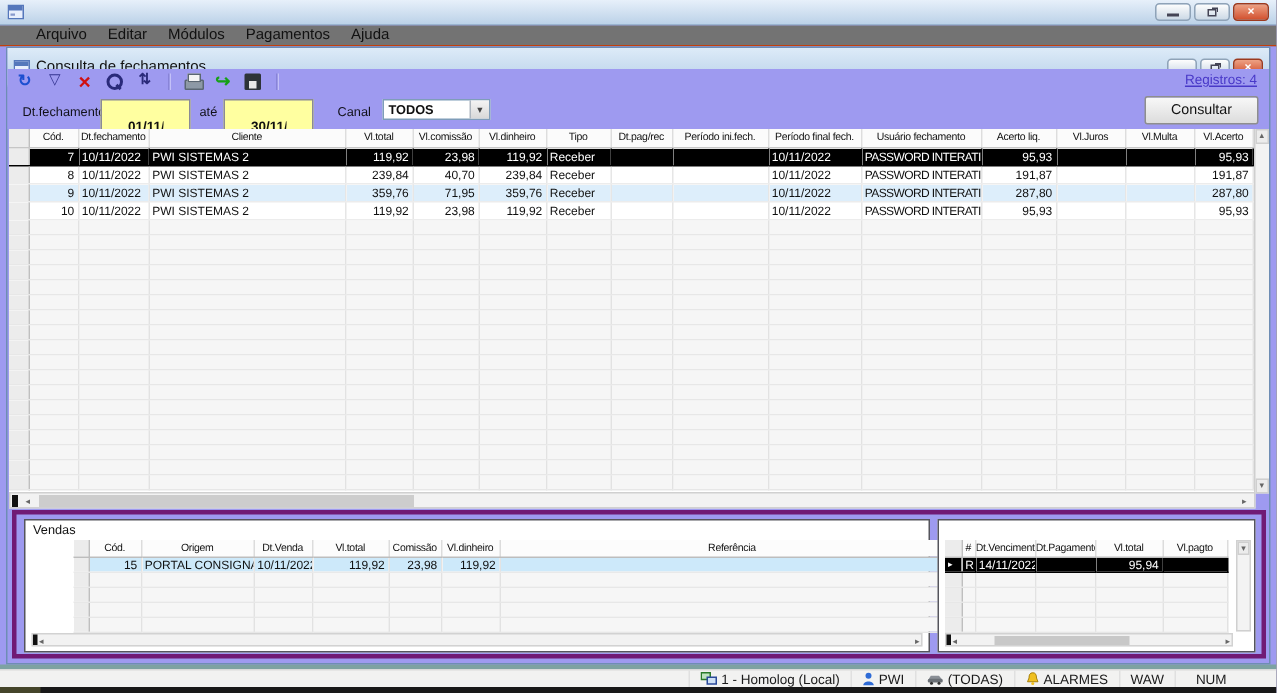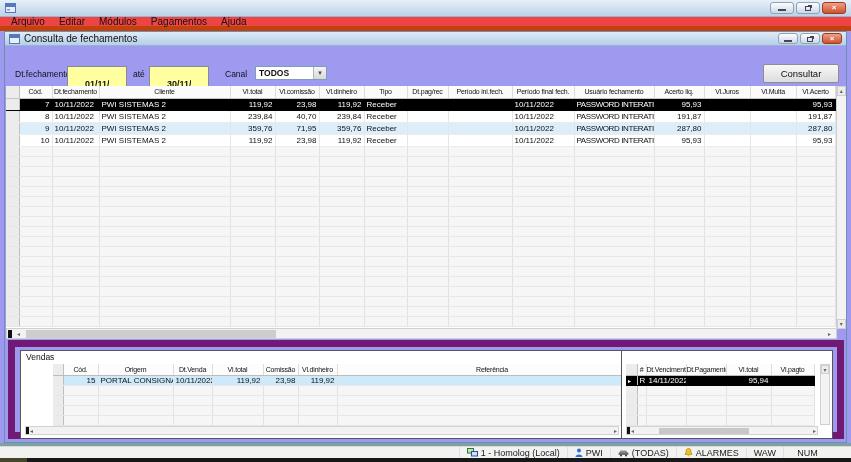--- a/index.html
+++ b/index.html
@@ -13,31 +13,31 @@
     display:flex; align-items:center; padding:0 5px; gap:5px; }
   .titlebar .title { font-size:10px; font-weight:700; color:#1c1c1c; }
   .winbtns { margin-left:auto; display:flex; gap:2px; align-items:center; }
   .winbtn { width:24px; height:12px; border:1px solid #8fa3b8; border-radius:3px;
     background:linear-gradient(#fdfdfd,#ccd9e6); display:flex; align-items:center; justify-content:center;
     font-size:8px; color:#333; line-height:1; }
   .winbtn.close { background:linear-gradient(#eda184,#d2512f); border-color:#9c3a1f; color:#fff; font-weight:700; }
   .minglyph { display:block; width:8px; height:2px; background:#445; margin-top:4px; }
   .restoreglyph { display:block; width:6px; height:5px; border:1px solid #445; box-shadow:2px -2px 0 -1px #445; margin-top:1px; }
 
-  .menubar { position:absolute; left:0; top:17px; right:0; height:14px; background:#ef4444;
-    border-bottom:5px solid #c2410c; display:flex; align-items:center; padding-left:4px; }
+  .menubar { position:absolute; left:0; top:17px; right:0; height:14px; background:#737373;
+    border-bottom:1px solid #c2410c; display:flex; align-items:center; padding-left:17px; }
   .menuitem { font-size:10px; color:#111; padding:0 7px; }
 
   
   .mdi { position:absolute; left:0; top:31px; right:0; height:412px; background:#9e9af0; }
   .mdi-bottom-line { position:absolute; left:0; top:443px; right:0; height:3px; background:#7da2a2; }
 
   .child { position:absolute; left:4px; top:0; width:843px; height:412px;
     border:1px solid #6e8db4; background:#9e9af0; }
-  .child-titlebar { position:absolute; left:0; top:0; right:0; height:14px;
+  .child-titlebar { position:absolute; left:0; top:0; right:0; height:26px;
     background:linear-gradient(#ddebf8,#b6cfe8); border-bottom:1px solid #9ab4d0;
     display:flex; align-items:center; padding:0 4px; gap:4px; }
   .child-titlebar .title { font-size:10px; color:#111; }
   .child .winbtn { width:20px; height:11px; }
 
   
   .toolbar { position:absolute; left:0; top:14px; right:0; height:16px; background:#9e9af0;
     display:flex; align-items:center; padding-left:5px; gap:7px; }
   .tb-icon { width:13px; height:13px; display:flex; align-items:center; justify-content:center;
     font-size:11px; line-height:1; }
@@ -110,21 +110,21 @@
      border:1px solid #d0d0d0; }
   .hscroll .mark { position:absolute; left:1px; top:1px; width:4px; height:8px; background:#111; }
   .hscroll .left { position:absolute; left:6px; top:0; width:11px; height:9px; font-size:6px; color:#666;
      display:flex; align-items:center; justify-content:center; }
   .hscroll .thumb { position:absolute; left:19px; top:1px; width:250px; height:8px; background:#cdcdcd; }
   .hscroll .right { position:absolute; right:1px; top:0; width:11px; height:9px; font-size:6px; color:#666;
      display:flex; align-items:center; justify-content:center; }
 
   
   .bottom-box { position:absolute; left:3px; top:308px; width:836px; height:99px;
-     border:7px solid #701a75; background:#9e9af0;padding-left:33px; }
+     border:3px solid #701a75; background:#9e9af0;padding-left:33px; }
   .panel { position:absolute; top:3px; height:89px; background:#fff; border:1px solid #55555c; }
   .panel-vendas { left:5px; width:604px; }
   .panel-pag { right:4px; width:212px; }
   .panel .ptitle { font-size:8.5px; color:#101010; padding:1px 0 0 5px; }
   .panel-pag .ptitle { text-align:center; padding-left:0; }
 
   .subtable { position:absolute; left:4px; top:13px; }
   .subtable th { height:11px; font-size:7px; font-weight:400; color:#111; background:#fcfcfc;
      border-right:1px solid #dcdcdc; border-bottom:1px solid #bdbdbd; overflow:hidden; white-space:nowrap;
      letter-spacing:-0.2px; }
@@ -203,20 +203,33 @@
           <span class="winbtn">
               <span class="minglyph"></span>
             </span>
           <span class="winbtn">
               <span class="restoreglyph"></span>
             </span>
           <span class="winbtn close">×</span>
         </span>
       </div>
 
+      <div class="toolbar">
+        <span class="tb-icon ic-refresh"></span>
+        <span class="tb-icon ic-filter"></span>
+        <span class="tb-icon ic-delete"></span>
+        <span class="tb-icon ic-search"></span>
+        <span class="tb-icon ic-sort"></span>
+        <span class="tb-sep"></span>
+        <span class="tb-icon ic-print"></span>
+        <span class="tb-icon ic-export"></span>
+        <span class="tb-icon ic-save"></span>
+        <span class="tb-sep"></span>
+        <a class="registros" href="#">Registros: 4</a>
+      </div>
 
       <div class="filterbar">
         <span class="flabel" style="left:10px">Dt.fechamento</span>
         <input class="finput" style="left: 62px;" value="01/11/2022">
         <span class="flabel" style="left:128px">até</span>
         <input class="finput" style="left: 144px;" value="30/11/2022">
         <span class="flabel" style="left:220px">Canal</span>
         <span class="canal">
           <span class="val">TODOS</span>
           <span class="arrowbtn">▾</span>

